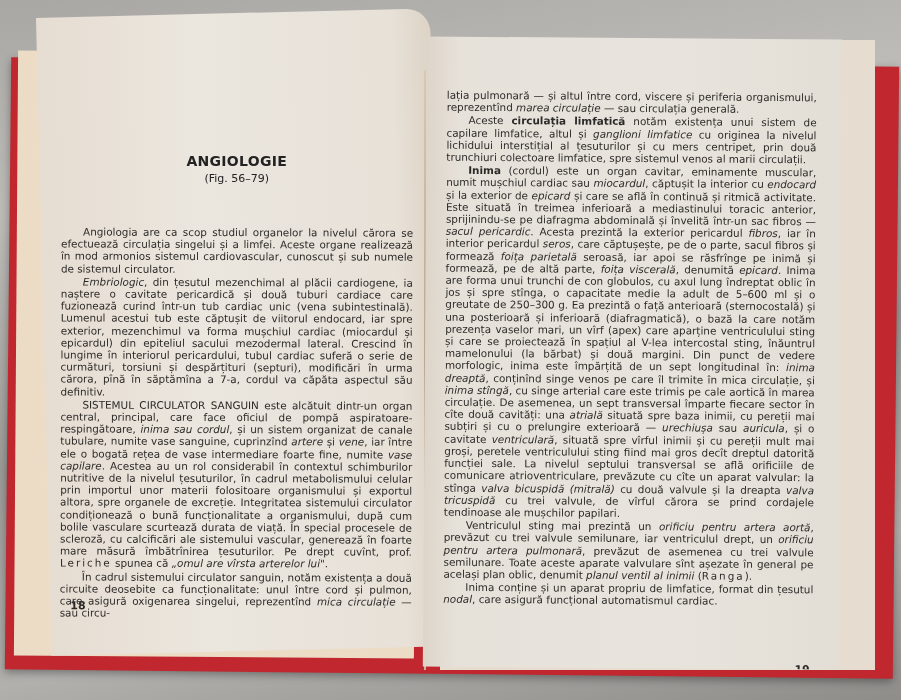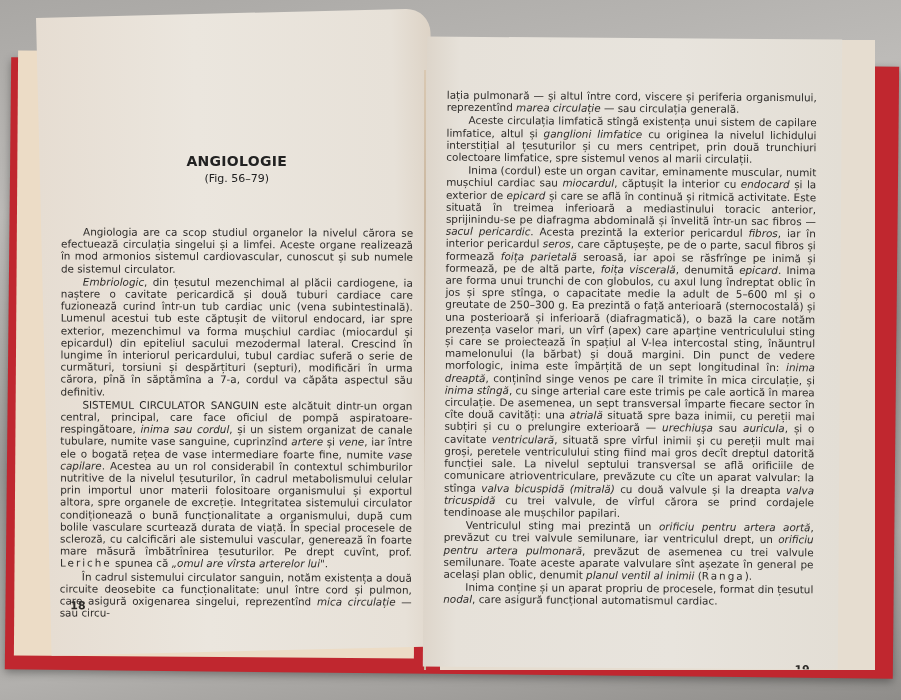--- a/index.html
+++ b/index.html
@@ -45,21 +45,21 @@
   .text {
     position: absolute; color: #2c2a28;
     font-size: 10.4px; line-height: 12.2px;
     text-align: justify;
   }
   .page-left .text { left: 20px; top: 208px; width: 352px; transform: rotate(1.6deg); transform-origin: 0 0; }
   .page-right .text { left: 20px; top: 52px; width: 370px; }
   .text p { margin: 0; text-indent: 22px; }
   .text p + p { margin-top: 1px; }
   .text i { font-style: italic; }
-  .text b { font-weight: normal; }
+  .text b { font-weight: bold; }
   .heading {
     position: absolute; left: 0; width: 100%; text-align: center;
     color: #222;
   }
   .heading .title { font-weight: bold; font-size: 14px; letter-spacing: 0.3px; }
   .heading .sub { font-size: 11px; margin-top: 3px; }
   .page-left .heading { top: 140px; left: 0px; transform: rotate(1.4deg); }
   .pagenum { position: absolute; font-size: 11px; font-weight: bold; color: #2b2926; }
   .page-left .pagenum { left: 20px; top: 582px; transform: rotate(1.5deg); }
   .page-right .pagenum { right: 28px; top: 624px; }
@@ -84,19 +84,19 @@
       <p><span>În cadrul sistemului circulator sanguin, notăm existența a două circuite deosebite ca funcționalitate: unul între cord și pulmon, care asigură oxigenarea singelui, reprezentînd </span><i>mica circulație</i><span> — sau circu-</span></p>
     </div>
   <div class="pagenum">18</div>
 </div>
 
 <div class="gutter"></div>
 
 <div class="page page-right">
   <div class="text">
       <p style="text-indent: 0px;"><span>lația pulmonară — și altul între cord, viscere și periferia organismului, reprezentînd </span><i>marea circulație</i><span> — sau circulația generală.</span></p>
-      <p><span>Aceste </span><b>circulația limfatică</b><span> stîngă existența unui sistem de capilare limfatice</span><span>, altul și </span><i>ganglioni limfatice</i><span> cu originea la nivelul lichidului interstițial al țesuturilor și cu mers centripet, prin două trunchiuri colectoare limfatice, spre sistemul venos al marii circulații.</span></p>
+      <p><span>Aceste </span><b>circulația limfatică</b><span> notăm existența unui sistem de capilare limfatice</span><span>, altul și </span><i>ganglioni limfatice</i><span> cu originea la nivelul lichidului interstițial al țesuturilor și cu mers centripet, prin două trunchiuri colectoare limfatice, spre sistemul venos al marii circulații.</span></p>
       <p><b>Inima</b><span> (cordul) este un organ cavitar, eminamente muscular, numit mușchiul cardiac sau </span><i>miocardul</i><span>, căptușit la interior cu </span><i>endocard</i><span> și la exterior de </span><i>epicard</i><span> și care se află în continuă și ritmică activitate. Este situată în treimea inferioară a mediastinului toracic anterior, sprijinindu-se pe diafragma abdominală și învelită într-un sac fibros — </span><i>sacul pericardic</i><span>. Acesta prezintă la exterior pericardul </span><i>fibros</i><span>, iar în interior pericardul </span><i>seros</i><span>, care căptușește, pe de o parte, sacul fibros și formează </span><i>foița parietală</i><span> seroasă, iar apoi se răsfrînge pe inimă și formează, pe de altă parte, </span><i>foița viscerală</i><span>, denumită </span><i>epicard</i><span>. Inima are forma unui trunchi de con globulos, cu axul lung îndreptat oblic în jos și spre stînga, o capacitate medie la adult de 5–600 ml și o greutate de 250–300 g. Ea prezintă o față anterioară (sternocostală) și una posterioară și inferioară (diafragmatică), o bază la care notăm prezența vaselor mari, un vîrf (apex) care aparține ventriculului sting și care se proiectează în spațiul al V-lea intercostal sting, înăuntrul mamelonului (la bărbat) și două margini. Din punct de vedere morfologic, inima este împărțită de un sept longitudinal în: </span><i>inima dreaptă</i><span>, conținînd singe venos pe care îl trimite în mica circulație, și </span><i>inima stîngă</i><span>, cu singe arterial care este trimis pe cale aortică în marea circulație. De asemenea, un sept transversal împarte fiecare sector în cîte două cavități: una </span><i>atrială</i><span> situată spre baza inimii, cu pereții mai subțiri și cu o prelungire exterioară — </span><i>urechiușa</i><span> sau </span><i>auricula</i><span>, și o cavitate </span><i>ventriculară</i><span>, situată spre vîrful inimii și cu pereții mult mai groși, peretele ventriculului sting fiind mai gros decît dreptul datorită funcției sale. La nivelul septului transversal se află orificiile de comunicare atrioventriculare, prevăzute cu cîte un aparat valvular: la stînga </span><i>valva bicuspidă (mitrală)</i><span> cu două valvule și la dreapta </span><i>valva tricuspidă</i><span> cu trei valvule, de vîrful cărora se prind cordajele tendinoase ale mușchilor papilari.</span></p>
       <p><span>Ventriculul sting mai prezintă un </span><i>orificiu pentru artera aortă</i><span>, prevăzut cu trei valvule semilunare, iar ventriculul drept, un </span><i>orificiu pentru artera pulmonară</i><span>, prevăzut de asemenea cu trei valvule semilunare. Toate aceste aparate valvulare sînt așezate în general pe același plan oblic, denumit </span><i>planul ventil al inimii</i><span> (</span><span class="spaced">Ranga</span><span>).</span></p>
-      <p><span>Inima conține și un aparat propriu de procesele, format din țesutul </span><i>nodal</i><span>, care asigură funcțional automatismul cardiac.</span></p>
+      <p><span>Inima conține și un aparat propriu de limfatice, format din țesutul </span><i>nodal</i><span>, care asigură funcțional automatismul cardiac.</span></p>
     </div>
   <div class="pagenum">19</div>
 </div>
 
 </body></html>

